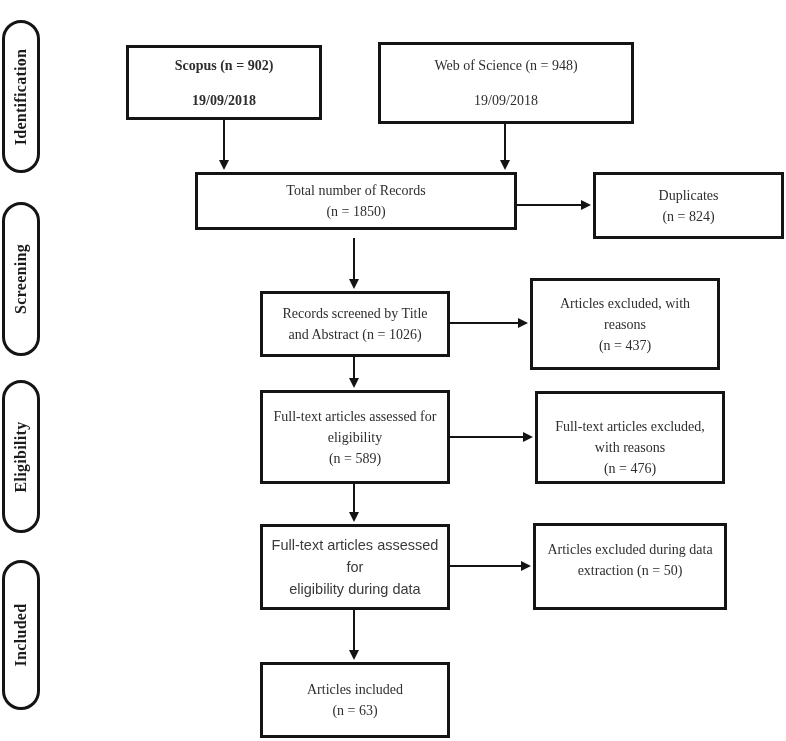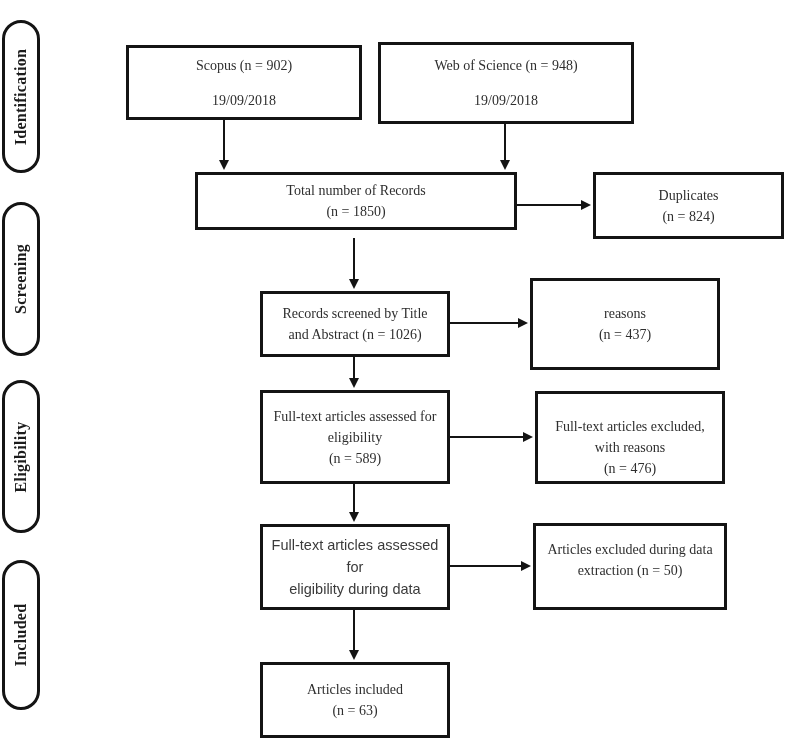--- a/index.html
+++ b/index.html
@@ -108,21 +108,21 @@
   <div class="stage" style="top:202px;height:154px;">
     <span>Screening</span>
   </div>
   <div class="stage" style="top:380px;height:153px;">
     <span>Eligibility</span>
   </div>
   <div class="stage" style="top:560px;height:150px;">
     <span>Included</span>
   </div>
 
-  <div class="box gap2" style="left:126px;top:45px;width:236px;height:75px;">
+  <div class="box gap2" style="left:126px;top:45px;width:196px;height:75px;font-weight:bold;">
     <span class="line">Scopus (n = 902)</span>
     <span class="line">19/09/2018</span>
   </div>
   <div class="box gap2" style="left:378px;top:42px;width:256px;height:82px;">
     <span class="line">Web of Science (n = 948)</span>
     <span class="line">19/09/2018</span>
   </div>
 
   <div class="box" style="left:195px;top:172px;width:322px;height:58px;">
     <span class="line">Total number of Records</span>
@@ -131,20 +131,21 @@
   <div class="box" style="left:593px;top:172px;width:191px;height:67px;">
     <span class="line">Duplicates</span>
     <span class="line">(n = 824)</span>
   </div>
 
   <div class="box" style="left:260px;top:291px;width:190px;height:66px;">
     <span class="line">Records screened by Title</span>
     <span class="line">and Abstract (n = 1026)</span>
   </div>
   <div class="box" style="left:530px;top:278px;width:190px;height:92px;">
+    <span class="line">Articles excluded, with</span>
     <span class="line">reasons</span>
     <span class="line">(n = 437)</span>
   </div>
 
   <div class="box" style="left:260px;top:390px;width:190px;height:94px;">
     <span class="line">Full-text articles assessed for</span>
     <span class="line">eligibility</span>
     <span class="line">(n = 589)</span>
   </div>
   <div class="box" style="left:535px;top:391px;width:190px;height:93px;justify-content:flex-end;">

